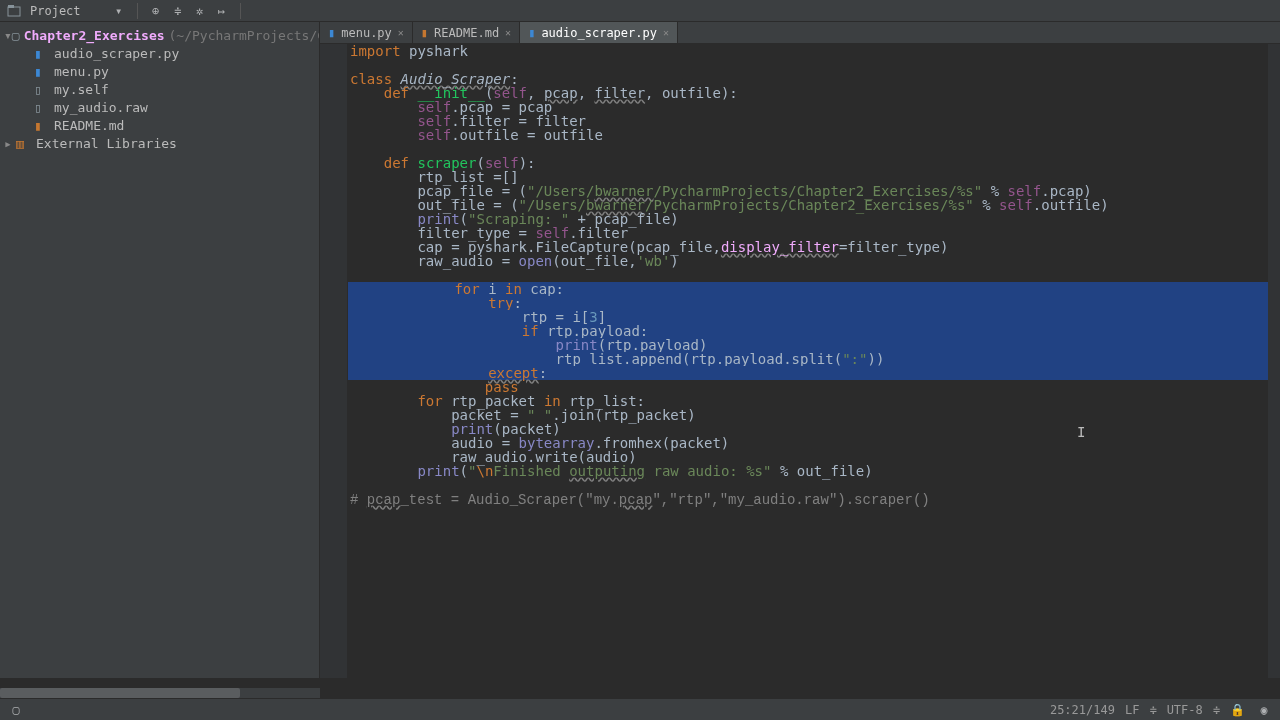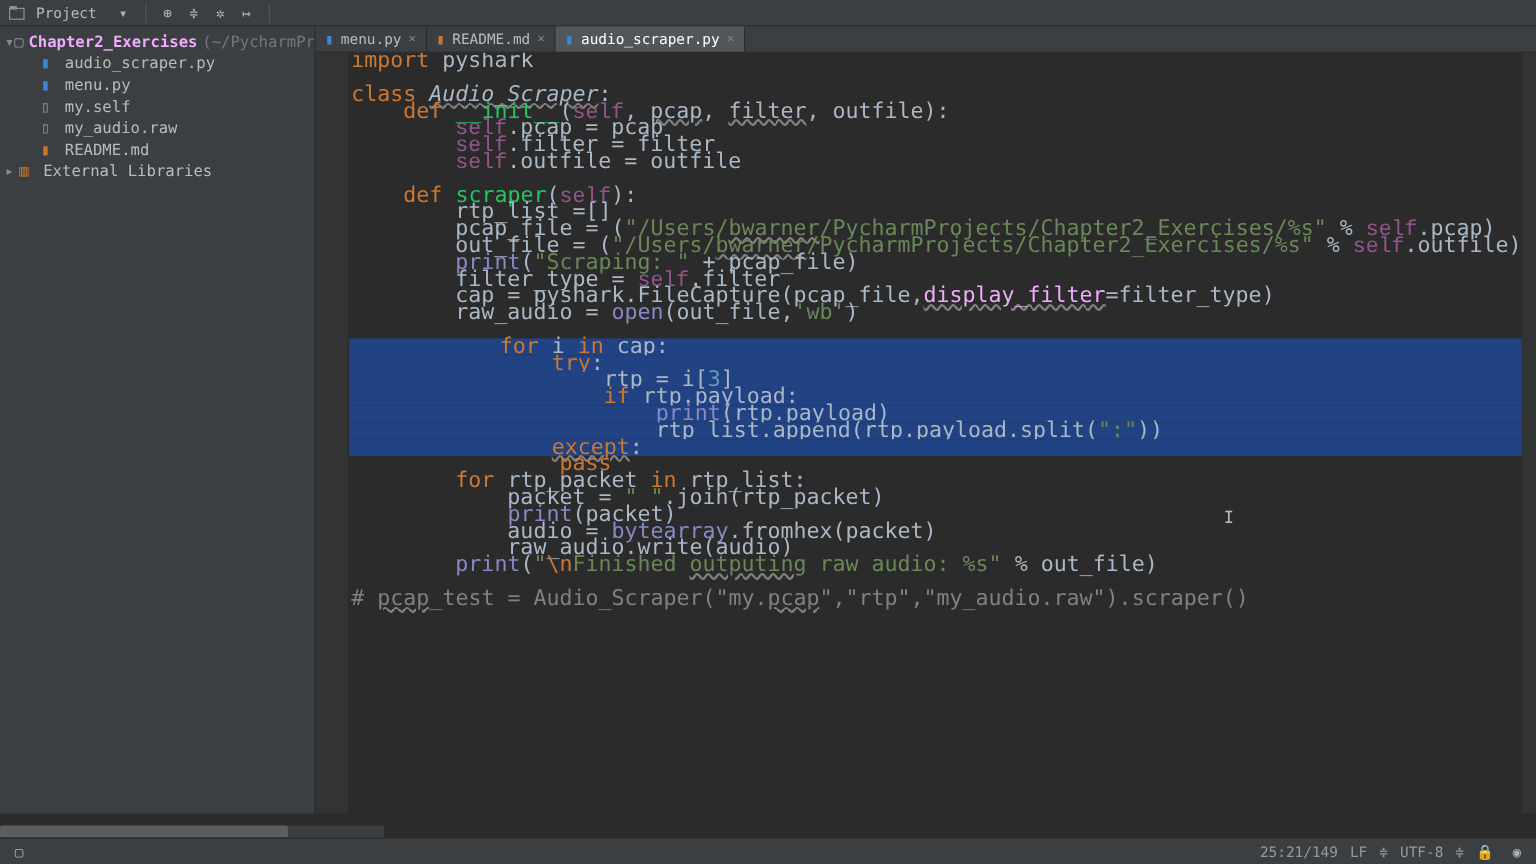--- a/index.html
+++ b/index.html
@@ -25,21 +25,21 @@
   width: 16px; height: 16px;
   display: inline-flex;
   align-items: center; justify-content: center;
   color: #afb1b3;
   cursor: pointer;
 }
 .toolbar-label {
   color: #bbb;
   font-size: 12px;
   margin-left: 2px;
-  margin-right: 8px;
+  margin-right: 24px;
 }
 .sep { width:1px; height:16px; background:#555; margin:0 4px; }
 .main {
   display: flex;
   height: 656px;
 }
 .sidebar {
   width: 320px;
   background: #3c3f41;
   border-right: 1px solid #2b2b2b;
@@ -96,38 +96,38 @@
 }
 .code-wrap {
   flex:1;
   display:flex;
   overflow:hidden;
   position:relative;
 }
 .code {
   flex:1;
   font-family: "Menlo", "Consolas", monospace;
-  font-size: 18px;
+  font-size: 14px;
   line-height: 14px;
   padding-top: 0;
   white-space: pre;
   position: relative;
 }
 .line {
   height: 14px;
   padding-left: 2px;
   position: relative;
 }
 .line.sel { background: #214283; padding-left: 39px; }
 .kw { color: #cc7832; }
 .def { color: #22c55e; }
-.self { color: #94558d; font-family: Liberation Mono, monospace; }
+.self { color: #94558d; }
 .str { color: #6a8759; }
 .num { color: #6897bb; }
-.com { color: #808080; }
+.com { color: #808080; font-family: Liberation Mono, monospace; }
 .builtin { color: #8888c6; }
 .param { color: #a9b7c6; text-decoration: underline wavy #808080; }
 .cls { color:#a9b7c6; text-decoration: underline; font-style: italic; }
 .underl { text-decoration: underline wavy #808080; }
 .kwarg { color:#f0abfc; }
 .right-stripe {
   width: 12px;
   background: #313335;
 }
 .statusbar {

